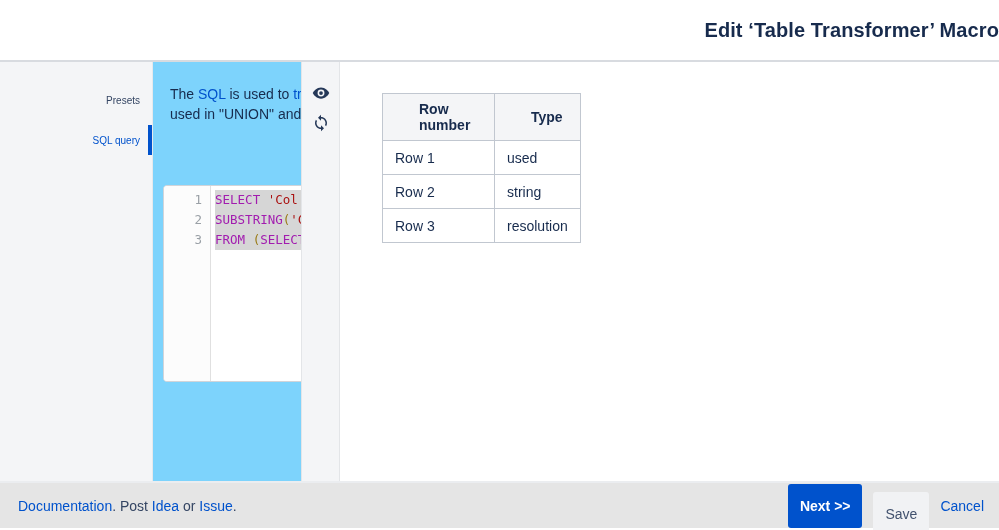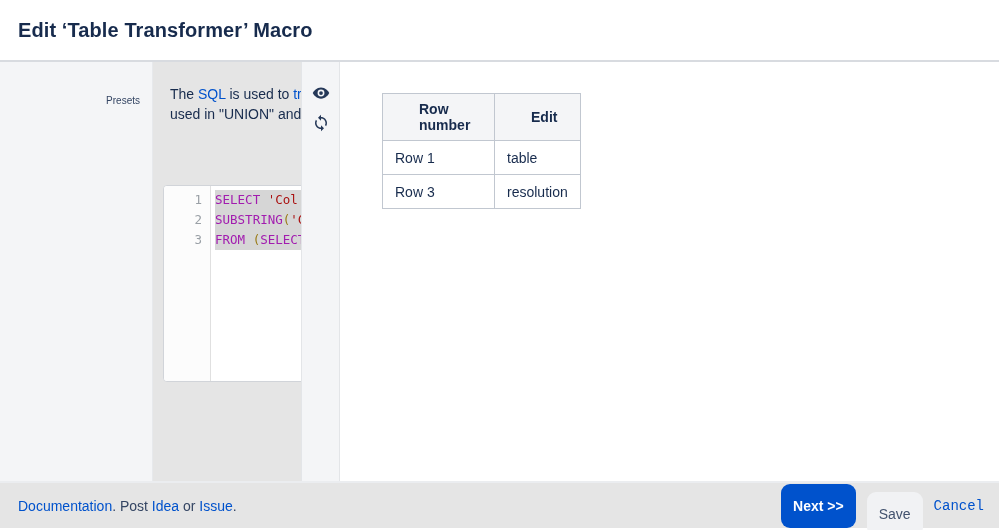--- a/index.html
+++ b/index.html
@@ -13,20 +13,21 @@
   }
 
   
   .header {
     height: 62px;
     display: flex;
     align-items: center;
     padding-left: 18px;
     border-bottom: 2px solid #d8dbe0;
     background: #ffffff;
+    justify-content: flex-end;
   }
   .title {
     font-size: 20px;
     font-weight: 700;
     color: #172B4D;
     letter-spacing: .1px;
   }
 
   
   .main {
@@ -62,21 +63,21 @@
     top: 5px;
     width: 4px;
     height: 30px;
     background: #0052CC;
   }
 
   
   .sql-panel {
     width: 148px;
     flex: none;
-    background: #e5e5e5;
+    background: #7dd3fc;
     position: relative;
     overflow: hidden;
   }
   .sql-description {
     position: absolute;
     top: 22px;
     left: 17px;
     font-size: 14px;
     line-height: 20px;
     color: #172B4D;
@@ -184,21 +185,21 @@
     display: flex;
     align-items: center;
     justify-content: space-between;
     padding: 0 15px 0 18px;
     background: #e5e5e5;
   }
   .footer-links { font-size: 14px; color: #344563; }
   .footer-actions { display: flex; align-items: center; gap: 11px; }
   .btn {
     border: none;
-    border-radius: 9px;
+    border-radius: 3px;
     font-family: "Liberation Sans", sans-serif;
     font-size: 14px;
     height: 44px;
     padding: 0 12px;
     cursor: pointer;
   }
   .btn-primary {
     background: #0052CC;
     color: #ffffff;
     font-weight: 700;
@@ -207,35 +208,38 @@
     background: #f1f2f4;
     color: #42526E;
     font-weight: 400;
     margin-top: 16px;
   }
   .cancel-link {
     color: #0052CC;
     font-size: 14px;
     text-decoration: none;
     cursor: pointer;
-    font-family: Liberation Mono, monospace;
   }
 </style>
 </head>
 <body>
 
 <div class="header">
   <div class="title">Edit ‘Table Transformer’ Macro</div>
 </div>
 
 <div class="main">
 
   <div class="sidebar">
       <div class="nav-item">
         <span>Presets</span>
+      </div>
+      <div class="nav-item active">
+        <span>SQL query</span>
+        <i class="active-bar"></i>
       </div>
     </div>
 
   <div class="sql-panel">
     <div class="sql-description">
         <div class="desc-line"><span>The </span><a class="link" href="#">SQL</a><span> is used to </span><a class="link" href="#">tr</a></div>
         <div class="desc-line"><span>used in "UNION" and</span></div>
       </div>
     <div class="code-editor">
       <div class="gutter">
@@ -264,27 +268,31 @@
         <path fill="#253858" d="M12 4V1L8 5l4 4V6c3.31 0 6 2.69 6 6 0 1.01-.25 1.97-.7 2.8l1.46 1.46A7.93 7.93 0 0 0 20 12c0-4.42-3.58-8-8-8zm0 14c-3.31 0-6-2.69-6-6 0-1.01.25-1.97.7-2.8L5.24 7.74A7.93 7.93 0 0 0 4 12c0 4.42 3.58 8 8 8v3l4-4-4-4v3z"></path>
       </svg>
     </span>
   </div>
 
   <div class="preview">
     <table class="preview-table">
       <thead>
           <tr>
             <th>Row number</th>
-            <th>Edit</th>
+            <th>Type</th>
           </tr>
         </thead>
       <tbody>
           <tr>
             <td>Row 1</td>
-            <td>table</td>
+            <td>used</td>
+          </tr>
+          <tr>
+            <td>Row 2</td>
+            <td>string</td>
           </tr>
           <tr>
             <td>Row 3</td>
             <td>resolution</td>
           </tr>
         </tbody>
     </table>
   </div>
 
 </div>

